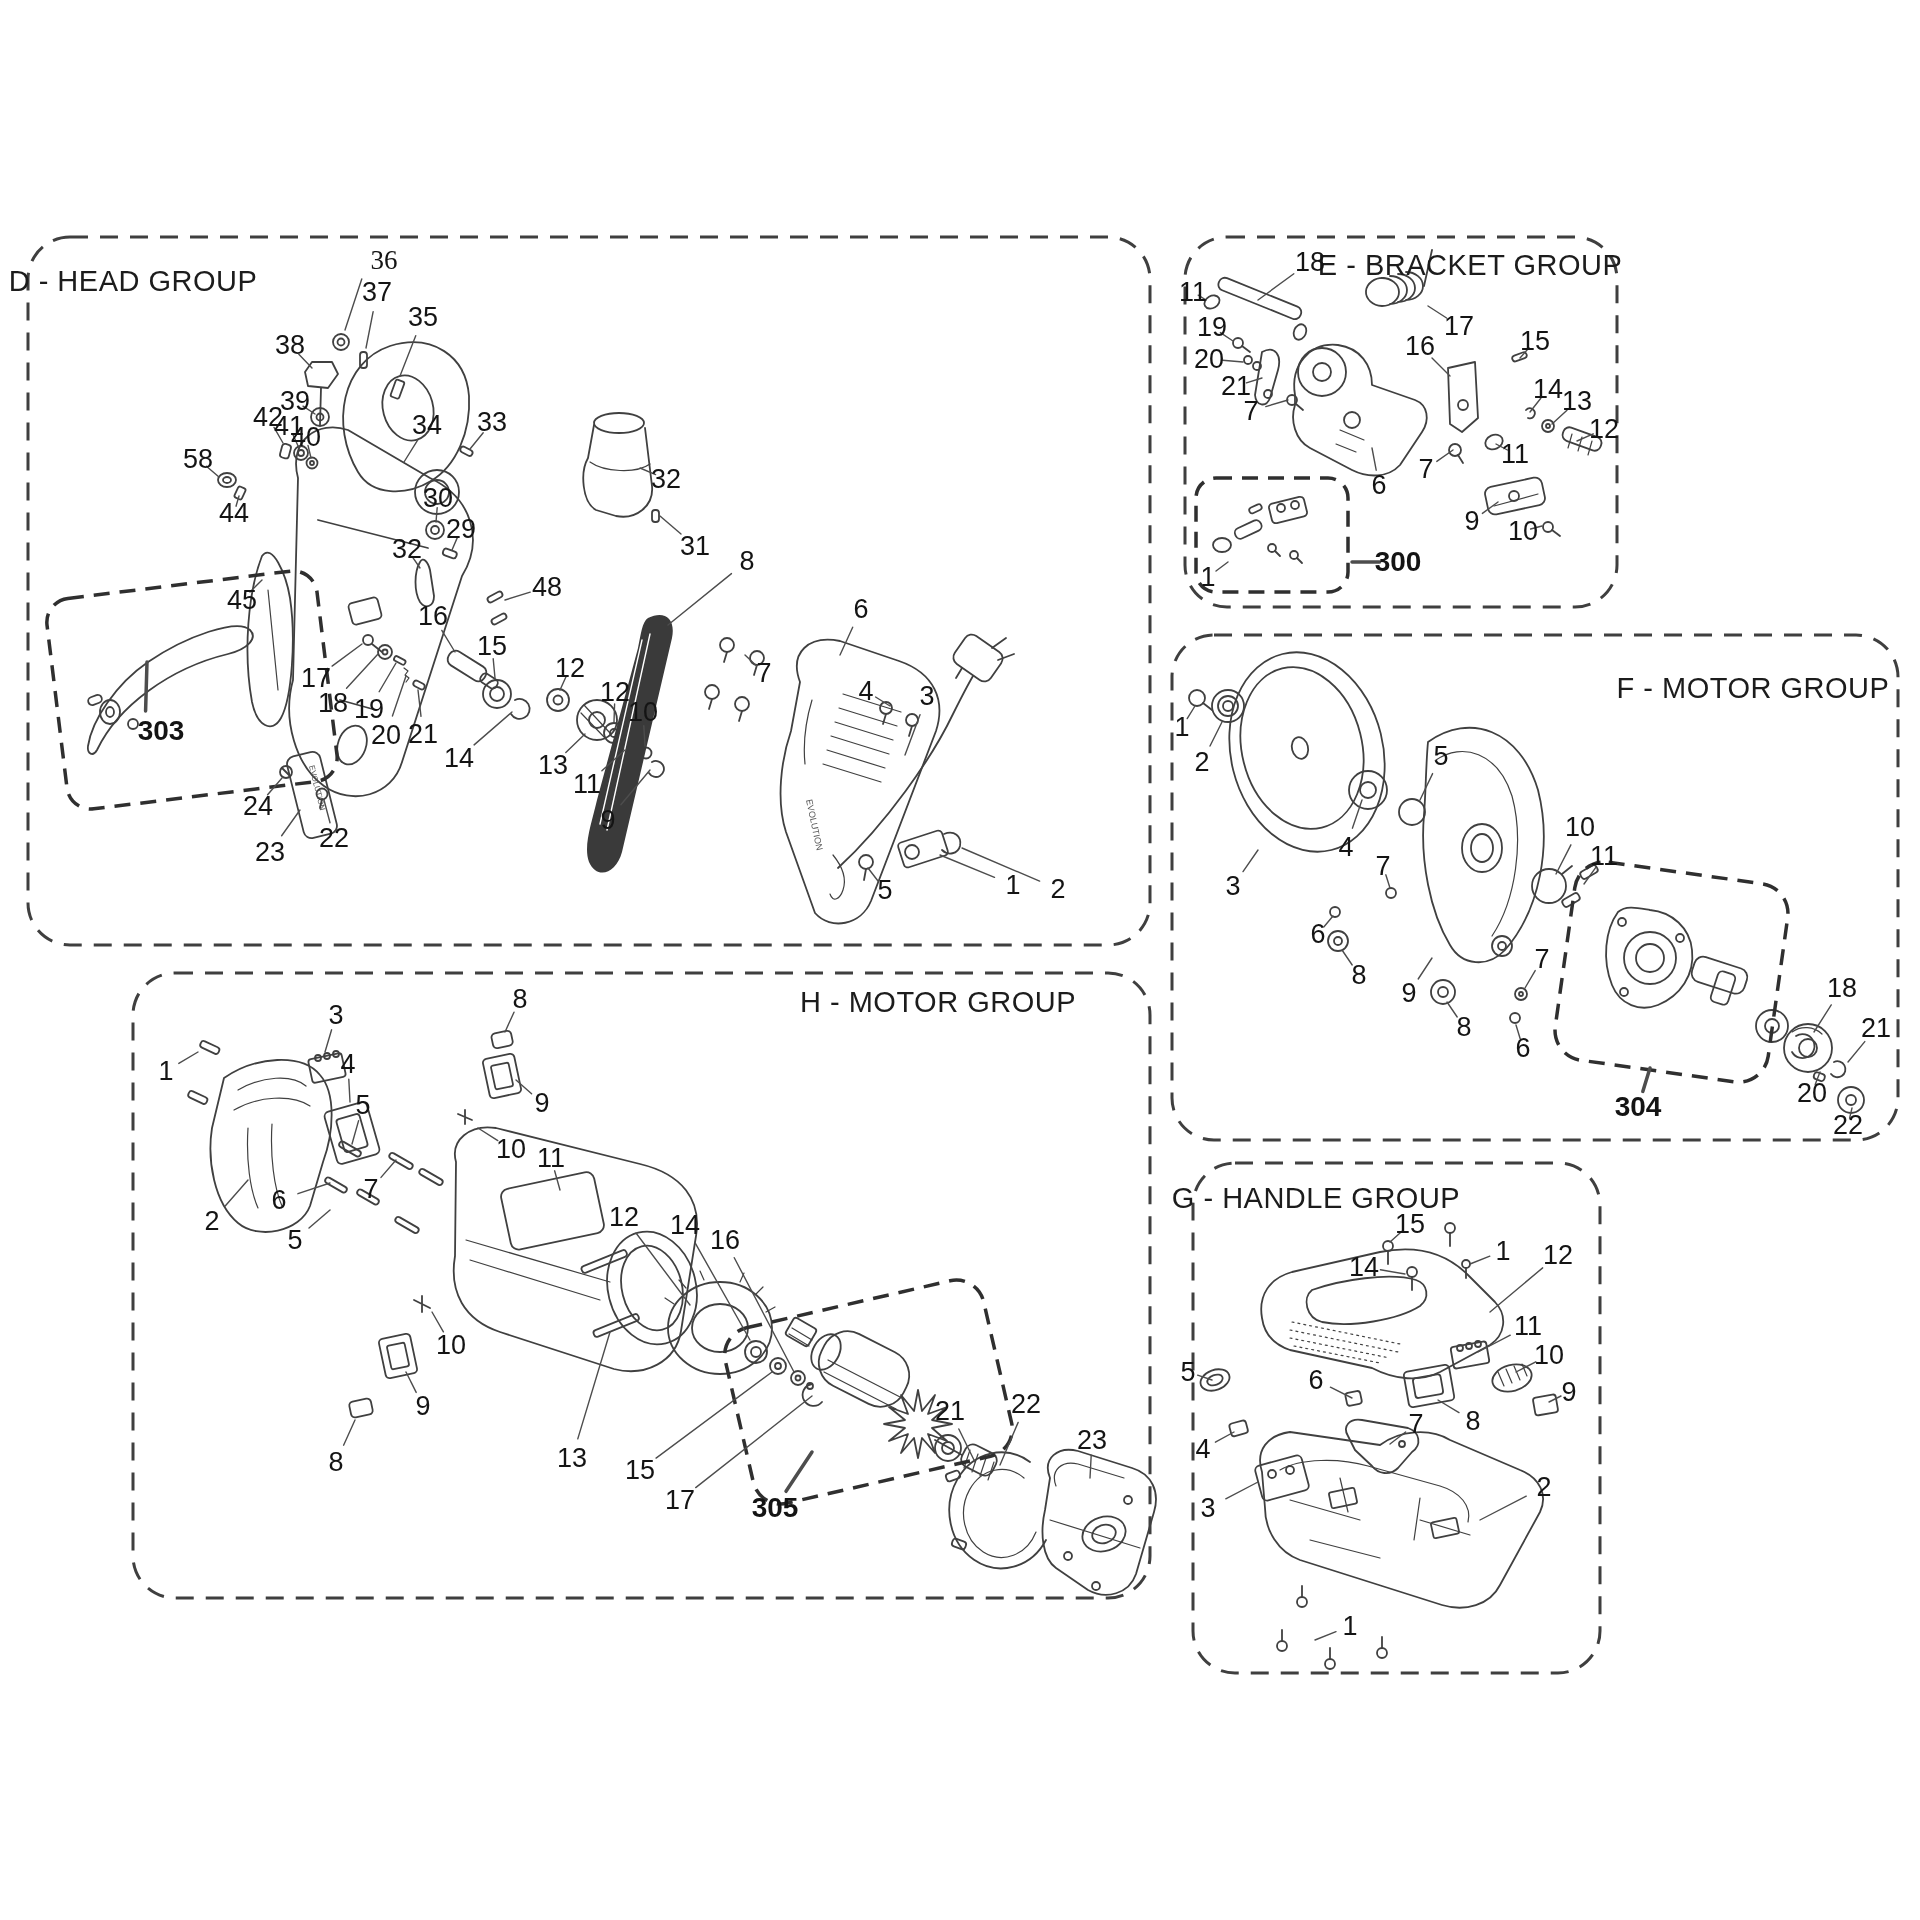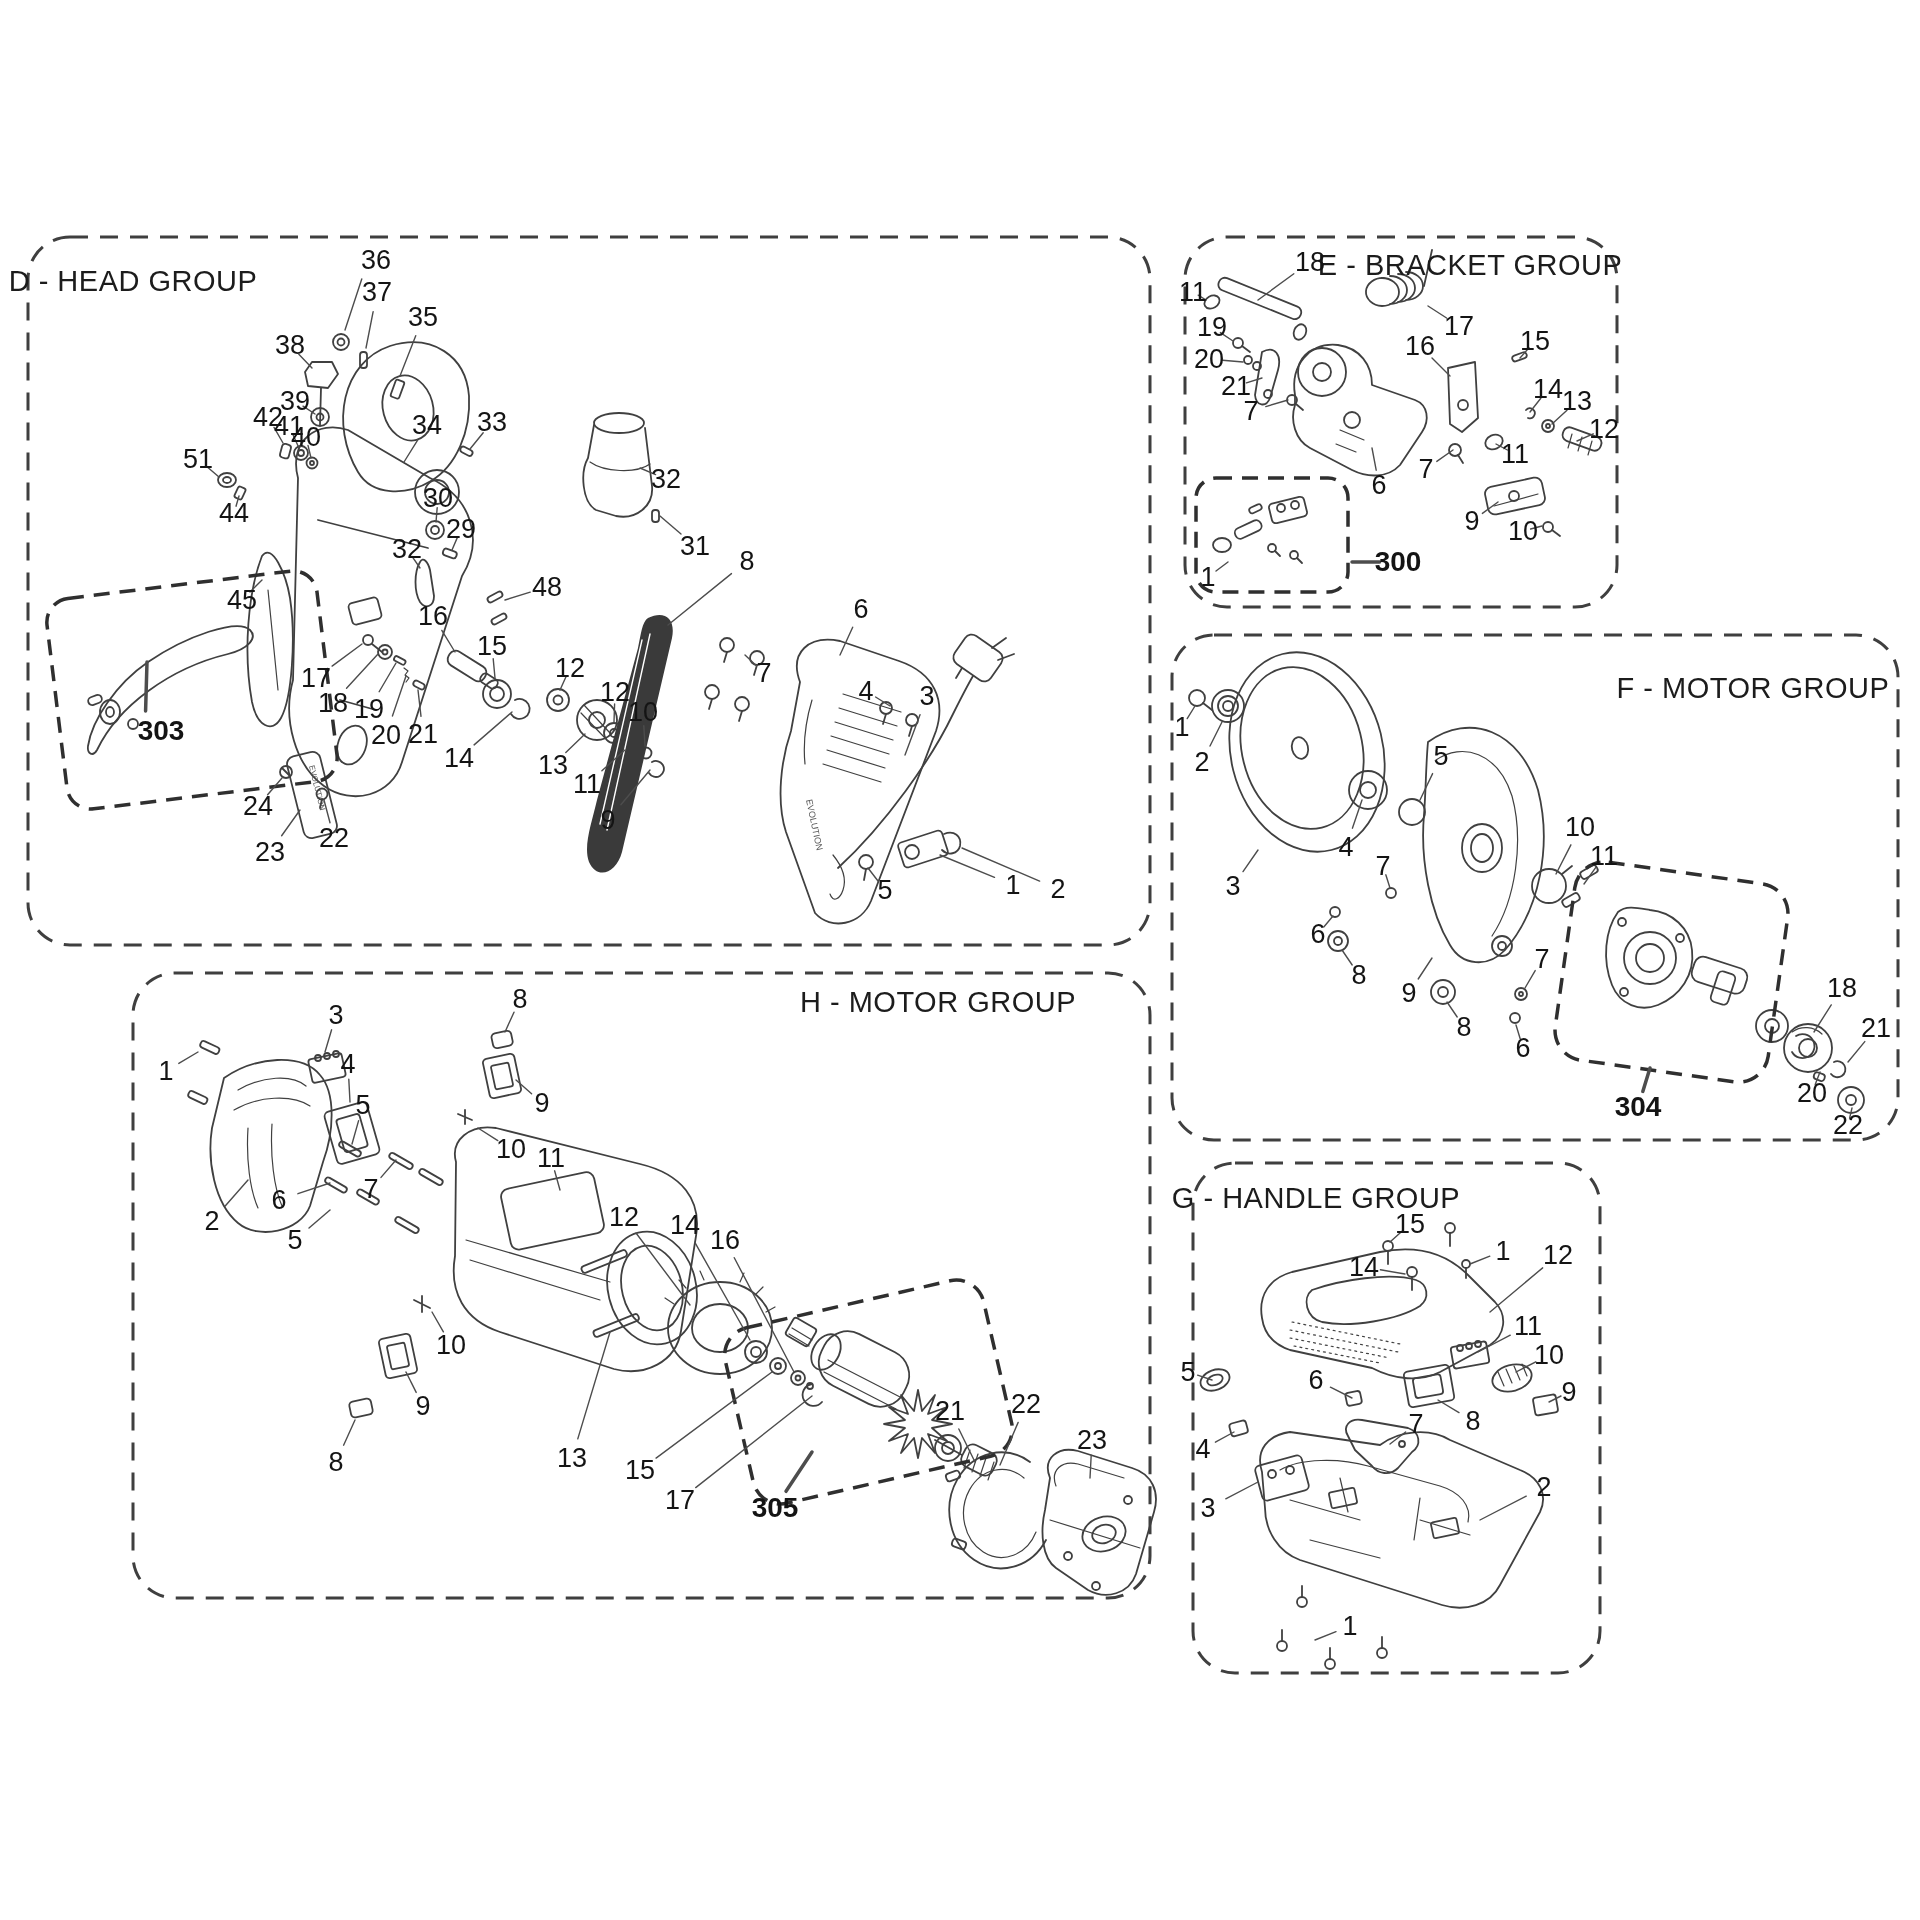--- a/index.html
+++ b/index.html
@@ -469,31 +469,31 @@
       <line x1="1459" y1="1412.6" x2="1438" y2="1400" stroke="#4d4d4d" stroke-width="1.4" stroke-linecap="round"></line>
       <line x1="1405.6" y1="1432" x2="1390" y2="1444" stroke="#4d4d4d" stroke-width="1.4" stroke-linecap="round"></line>
       <line x1="1215.4" y1="1442.2" x2="1234" y2="1432" stroke="#4d4d4d" stroke-width="1.4" stroke-linecap="round"></line>
       <line x1="1225.7443360246918" y1="1498.7729452671601" x2="1258" y2="1482" stroke="#4d4d4d" stroke-width="1.4" stroke-linecap="round"></line>
       <line x1="1526.2239366518302" y1="1496.1657826639" x2="1480" y2="1520" stroke="#4d4d4d" stroke-width="1.4" stroke-linecap="round"></line>
       <line x1="1336" y1="1631.6" x2="1315" y2="1640" stroke="#4d4d4d" stroke-width="1.4" stroke-linecap="round"></line>
     </svg>
 
   <div id="labels">
       <div class="gtitle" style="left: 133px; top: 281px;">D - HEAD GROUP</div>
-      <div class="plabel" style="left: 376px; top: 260px;">36</div>
+      <div class="plabel" style="left: 384px; top: 260px; font-family: Liberation Serif, serif;">36</div>
       <div class="plabel" style="left: 377px; top: 292px;">37</div>
       <div class="plabel" style="left: 423px; top: 317px;">35</div>
       <div class="plabel" style="left: 290px; top: 345px;">38</div>
       <div class="plabel" style="left: 295px; top: 401px;">39</div>
       <div class="plabel" style="left: 268px; top: 417px;">42</div>
       <div class="plabel" style="left: 289px; top: 426px;">41</div>
       <div class="plabel" style="left: 306px; top: 437px;">40</div>
       <div class="plabel" style="left: 427px; top: 425px;">34</div>
       <div class="plabel" style="left: 492px; top: 422px;">33</div>
-      <div class="plabel" style="left: 198px; top: 459px;">51</div>
+      <div class="plabel" style="left: 198px; top: 459px;">58</div>
       <div class="plabel" style="left: 438px; top: 498px;">30</div>
       <div class="plabel" style="left: 234px; top: 513px; text-align: center;">44</div>
       <div class="plabel" style="left: 461px; top: 529px;">29</div>
       <div class="plabel" style="left: 407px; top: 549px;">32</div>
       <div class="plabel" style="left: 547px; top: 587px;">48</div>
       <div class="plabel" style="left: 242px; top: 600px;">45</div>
       <div class="plabel" style="left: 433px; top: 616px;">16</div>
       <div class="plabel" style="left: 492px; top: 646px;">15</div>
       <div class="plabel" style="left: 316px; top: 678px;">17</div>
       <div class="plabel" style="left: 570px; top: 668px;">12</div>

